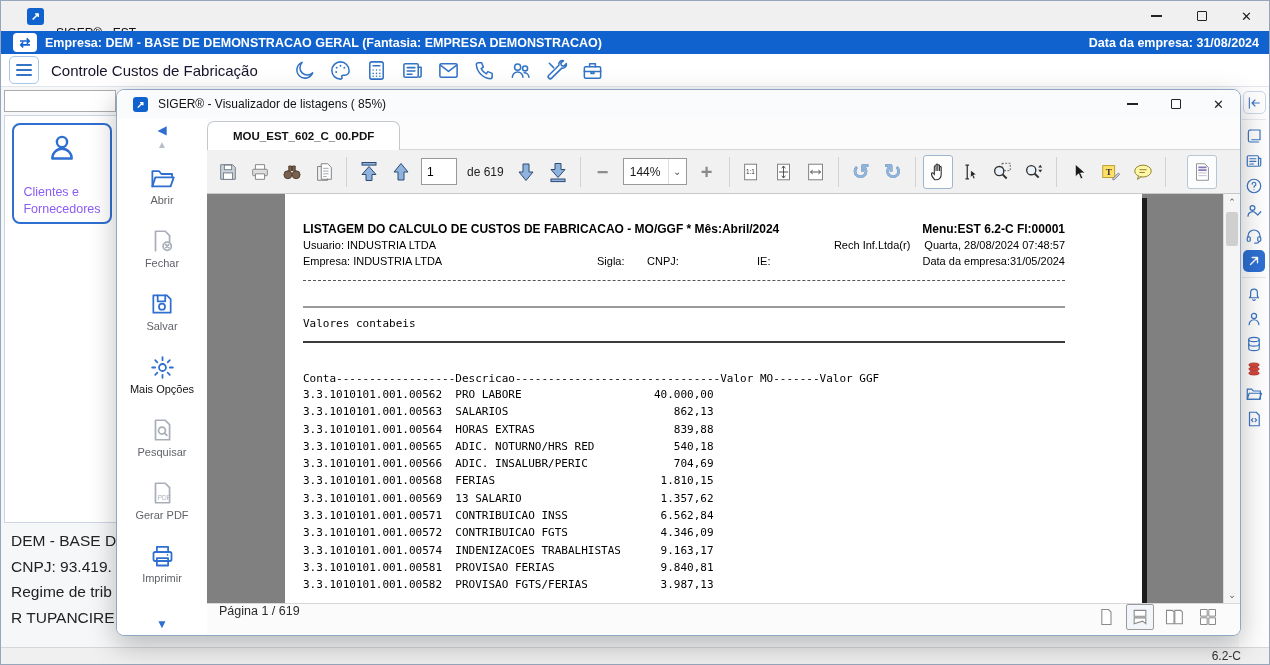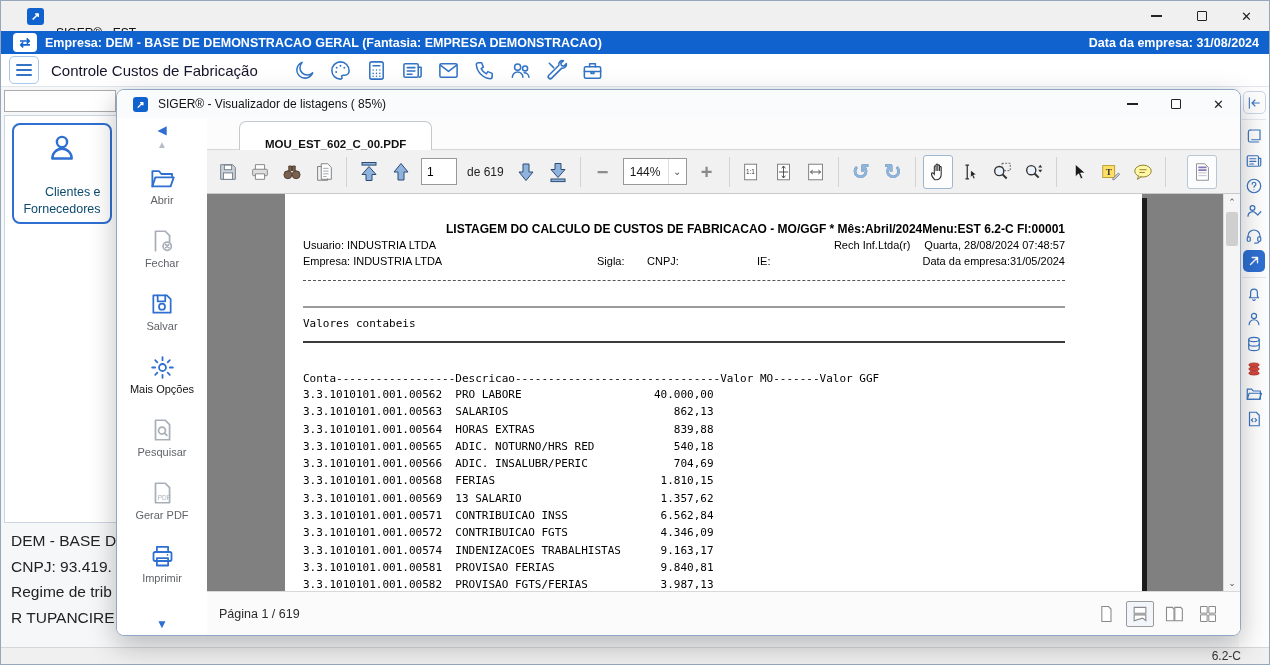--- a/index.html
+++ b/index.html
@@ -26,21 +26,21 @@
   .hamburger i { display:block; width:16px; height:1.8px; background:#3273c5; border-radius:1px; }
   .module-title { margin-left:12px; font-size:15px; color:#15152b; }
   .quick-icons { display:flex; gap:10px; margin-left:34px; color:#3273c5; }
   .qi { width:26px; height:26px; display:flex; align-items:center; justify-content:center; }
   .ic { stroke:currentColor; fill:none; stroke-width:1.6; stroke-linecap:round; stroke-linejoin:round; }
 
   
   .search-box { position:absolute; left:3px; top:89px; width:112px; height:22px; border:1px solid #ababab; background:#fff; font-size:12px; padding:0 5px; }
   .tile-panel { position:absolute; left:3px; top:114px; width:113px; height:408px; background:#fff; border:1px solid #ccd6e2; border-right:none; }
   .tile { position:absolute; left:7px; top:7px; width:100px; height:101px; border:2px solid #2e6fd1; border-radius:8px; background:#fff; display:flex; flex-direction:column; align-items:center; justify-content:center; gap:5px; }
-  .tile-label { font-size:12.5px; color:#0c4a6e; text-align:right; line-height:1.35;margin-top:13px; }
+  .tile-label { font-size:12.5px; color:#8b5cf6; text-align:left; line-height:1.35;margin-top:13px; }
   .info-lines { position:absolute; left:10px; top:527px; width:106px; overflow:hidden; font-size:15.5px; color:#232323; line-height:25.5px; }
   .info-lines div { white-space:nowrap; }
 
   
   .right-sidebar { position:absolute; right:0; top:86px; width:30px; bottom:17px; background:#fdfdfe; display:flex; flex-direction:column; align-items:center; padding-top:4px; color:#3a74c0; }
   .rsi { width:26px; height:25px; display:flex; align-items:center; justify-content:center; }
   .rsi.boxed { border:1px solid #c9d6ea; border-radius:5px; width:23px; height:23px; margin-bottom:2px; }
   .rsi.active-tile { background:#2e6fd1; border-radius:5px; color:#fff; width:22px; height:22px; margin:2px 0; }
   .rsi.red { color:#c53a30; }
   .rs-sep { width:24px; height:1px; background:#e4e7ec; margin:3px 0; }
@@ -66,21 +66,21 @@
   .vs-ico { width:28px; height:28px; display:flex; align-items:center; justify-content:center; }
   .vs-ico.blue { color:#2e6fd1; }
   .vs-ico.grey { color:#a9afb8; }
   .vs-label { font-size:11px; color:#5f6368; }
   .vs-label.dark { color:#111; }
   .vs-down { position:absolute; bottom:5px; color:#2e6fd1; font-size:12px; line-height:1; }
 
   
   .v-main { flex:1; display:flex; flex-direction:column; min-width:0; }
   .v-tabbar { height:32px; background:#fcfcfc; border-bottom:1px solid #d6d6d6; display:flex; align-items:flex-end; }
-  .tab { height:29px; padding:0 25px; background:#fff; border:1px solid #c3c8cf; border-bottom:none; border-radius:7px 7px 0 0; display:flex; align-items:flex-end; font-size:11.5px; font-weight:bold; color:#111; margin-bottom:-1px;margin-left:32px; }
+  .tab { height:29px; padding:0 25px; background:#fff; border:1px solid #c3c8cf; border-bottom:none; border-radius:7px 7px 0 0; display:flex; align-items:center; font-size:11.5px; font-weight:bold; color:#111; margin-bottom:-1px; }
 
   .v-toolbar { height:44px; background:#f1f1f1; border-bottom:1px solid #c9c9c9; display:flex; align-items:center; padding:0 6px; gap:2px; }
   .tb { width:30px; height:34px; display:flex; align-items:center; justify-content:center; border-radius:3px; border:1px solid transparent; }
   .tb.active { background:#fdfdfd; border:1px solid #9fb6cf; }
   .tb.hl { background:#fbfcfe; border:1px solid #b9c6d6; }
   .tsep { width:1px; height:30px; background:#d2d2d2; margin:0 5px; }
   .page-input { width:36px; height:27px; border:1px solid #999; background:#fff; font-size:12px; padding:0 5px; margin:0 3px; }
   .page-total { font-size:12px; color:#222; margin:0 5px; white-space:nowrap; }
   .zoom-box { height:27px; border:1px solid #999; background:#fff; display:flex; align-items:stretch; margin:0 3px; }
   .zoom-val { width:44px; display:flex; align-items:center; padding-left:6px; font-size:12px; }
@@ -91,38 +91,38 @@
   
   .v-pdf { flex:1; position:relative; background:#808080; overflow:hidden; }
   .pdf-page { position:absolute; left:78px; top:0; width:857px; bottom:-24px; background:#fff; box-shadow:5px 4px 0 rgba(10,10,10,.85); }
   .v-scroll { position:absolute; right:0; top:0; bottom:0; width:17px; background:#f5f5f5; border-left:1px solid #dcdcdc; }
   .v-scroll .chev { position:absolute; left:0; width:100%; height:16px; display:flex; align-items:center; justify-content:center; color:#555; font-size:9px; }
   .v-scroll .chev.top { top:0; } .v-scroll .chev.bot { bottom:0; }
   .v-scroll .thumb { position:absolute; left:2px; right:2px; top:18px; height:34px; background:#cfcfcf; border-radius:2px; }
 
   
   .doc { margin:14px 0 0 18px; width:762px; color:#000; }
-  .doc-row1 { display:flex; justify-content:flex-end; font-size:12px; font-weight:bold;margin-top:28px; }
+  .doc-row1 { display:flex; justify-content:space-between; font-size:12px; font-weight:bold;margin-top:28px; }
   .doc-row2 { display:flex; justify-content:space-between; font-size:11px; margin-top:3px; }
   .doc-row2 .right { display:flex; gap:14px; }
   .doc-row3 { position:relative; height:14px; font-size:11px; margin-top:4px;padding-left:18px; }
   .doc-row3 span { position:absolute; top:0; }
   .p-company { left:0; } .p-sigla { left:294px; } .p-cnpj { left:344px; } .p-ie { left:454px; } .p-docdate { right:0; }
   .hr-dash { border-top:1px dashed #555; margin-top:11px; }
   .hr-grey { border-top:2px solid #9a9a9a; margin-top:25px; }
   .hr-dark { border-top:2px solid #3c3c3c; margin-top:11px; }
   .mono { font-family:"DejaVu Sans Mono", monospace; font-size:11px; }
   .section-label { margin-top:9px; }
   .tbl-header { margin-top:29px; white-space:pre; }
   .tbl { margin-top:1px; }
   .doc-row { display:flex; line-height:17.3px; white-space:pre; }
   .c-conta { width:23ch; } .c-desc { width:30ch; } .c-valor { width:9ch; text-align:right; }
 
   
-  .v-status { height:44px; background:#fbfbfb; border-top:1px solid #d8d8d8; display:flex; align-items:center; padding:0 12px; font-size:12.5px; color:#2b2b2b; }
+  .v-status { height:32px; background:#fbfbfb; border-top:1px solid #d8d8d8; display:flex; padding:0 12px; font-size:12.5px; color:#2b2b2b; }
   .layout-icons { margin-left:auto; display:flex; gap:6px; margin-right:6px; color:#8a8a8a; }
   .li { width:28px; height:26px; display:flex; align-items:center; justify-content:center; border:1px solid transparent; }
   .li.sel { border:1px solid #9a9a9a; background:#f2f5f9; border-radius:2px; }
 </style>
 </head>
 <body>
 
 <div class="main-window">
 
   <div class="titlebar">

